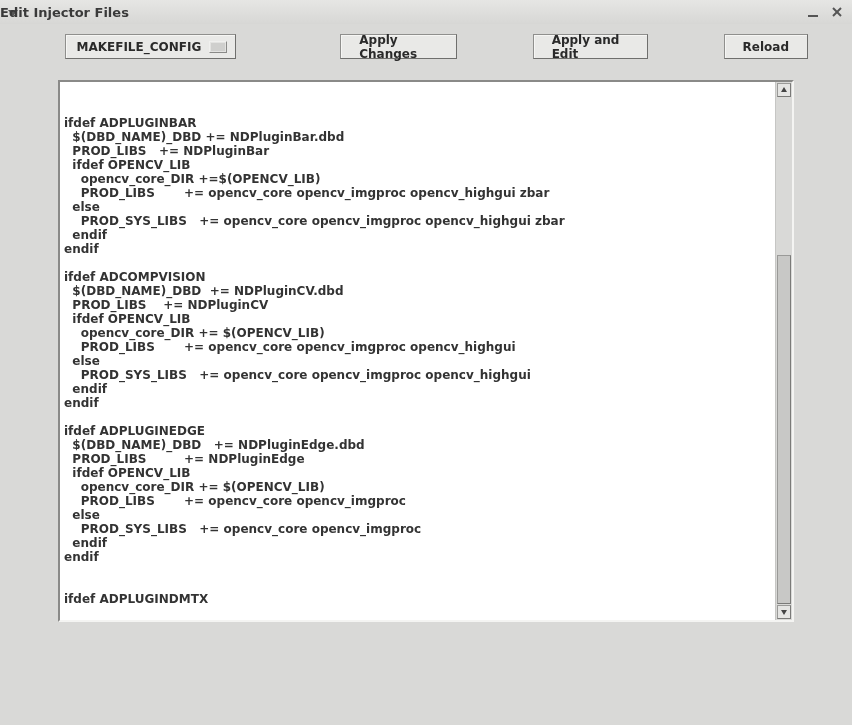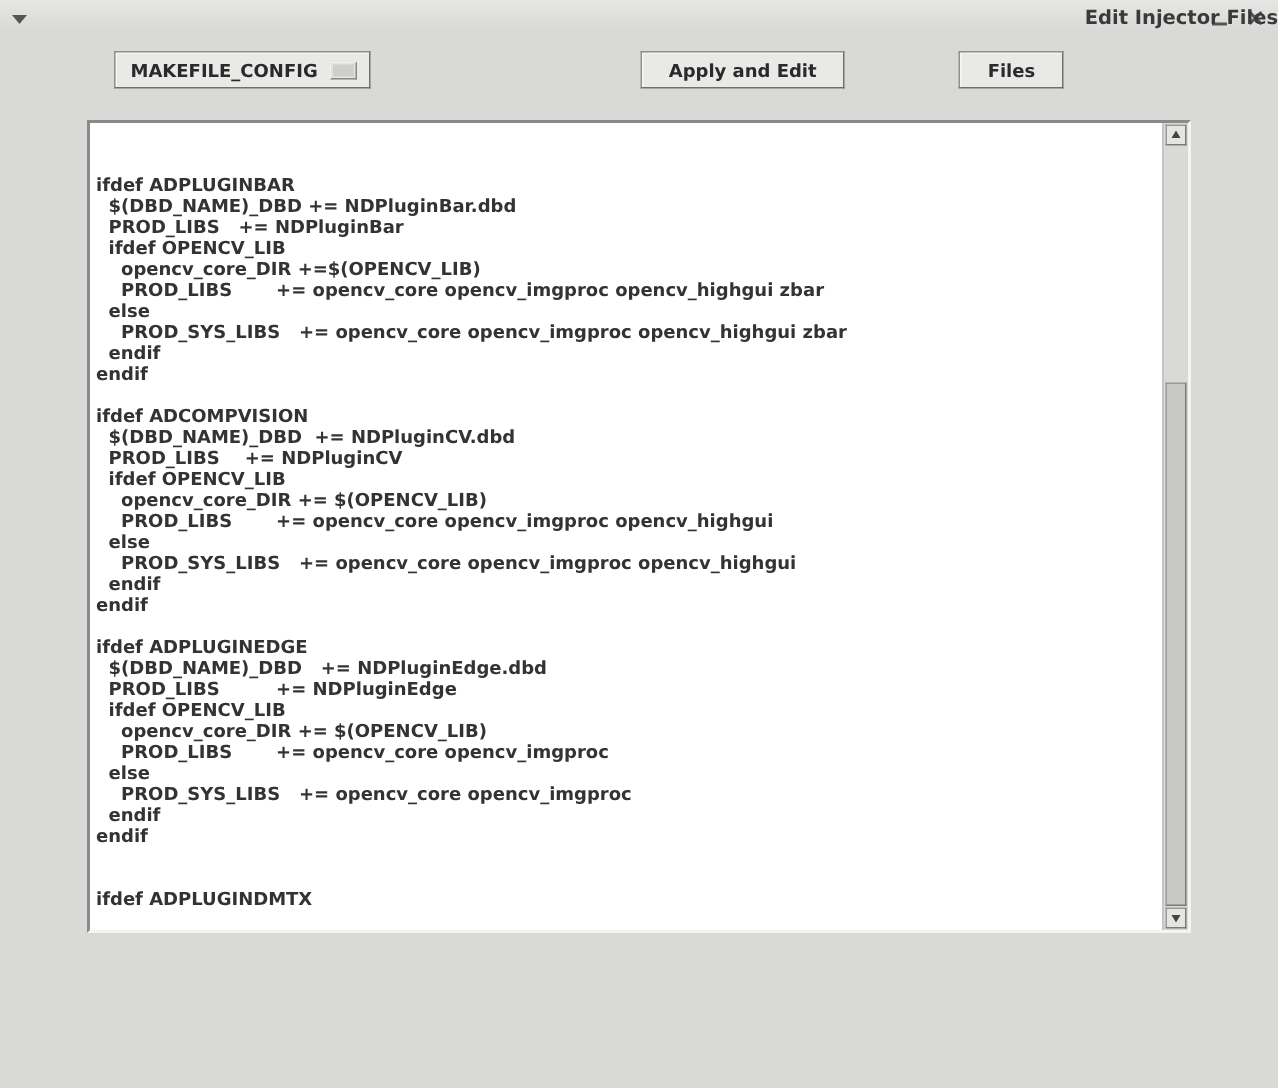--- a/index.html
+++ b/index.html
@@ -27,21 +27,21 @@
   .titlebar .app-icon {
     width: 14px;
     height: 14px;
     margin-left: 6px;
     position: relative;
   }
   .titlebar .app-icon svg { display: block; }
   .titlebar .title {
     position: absolute;
     left: 0; right: 0;
-    text-align: right;
+    text-align: left;
     font-weight: bold;
     font-size: 13px;
     color: #3a3a3a;
     pointer-events: none;
   }
   .titlebar .win-controls {
     margin-left: auto;
     display: flex;
     align-items: center;
     gap: 10px;
@@ -219,31 +219,34 @@
   <div class="toolbar">
     <div class="spacer-1"></div>
 
     <div class="optmenu">
       <span>MAKEFILE_CONFIG</span>
       <span class="knob"></span>
     </div>
 
     <div style="flex:0 0 104px"></div>
 
+    <div class="btn">
+      <span>Apply Changes</span>
+    </div>
 
     <div style="flex:0 0 76px"></div>
 
     <div class="btn">
       <span>Apply and Edit</span>
     </div>
 
     <div style="flex:0 0 76px"></div>
 
     <div class="btn">
-      <span>Files</span>
+      <span>Reload</span>
     </div>
 
     <div style="flex:1"></div>
   </div>
 
   <div class="textframe">
     <div class="textarea">
 
 ifdef ADPLUGINBAR
   $(DBD_NAME)_DBD += NDPluginBar.dbd

